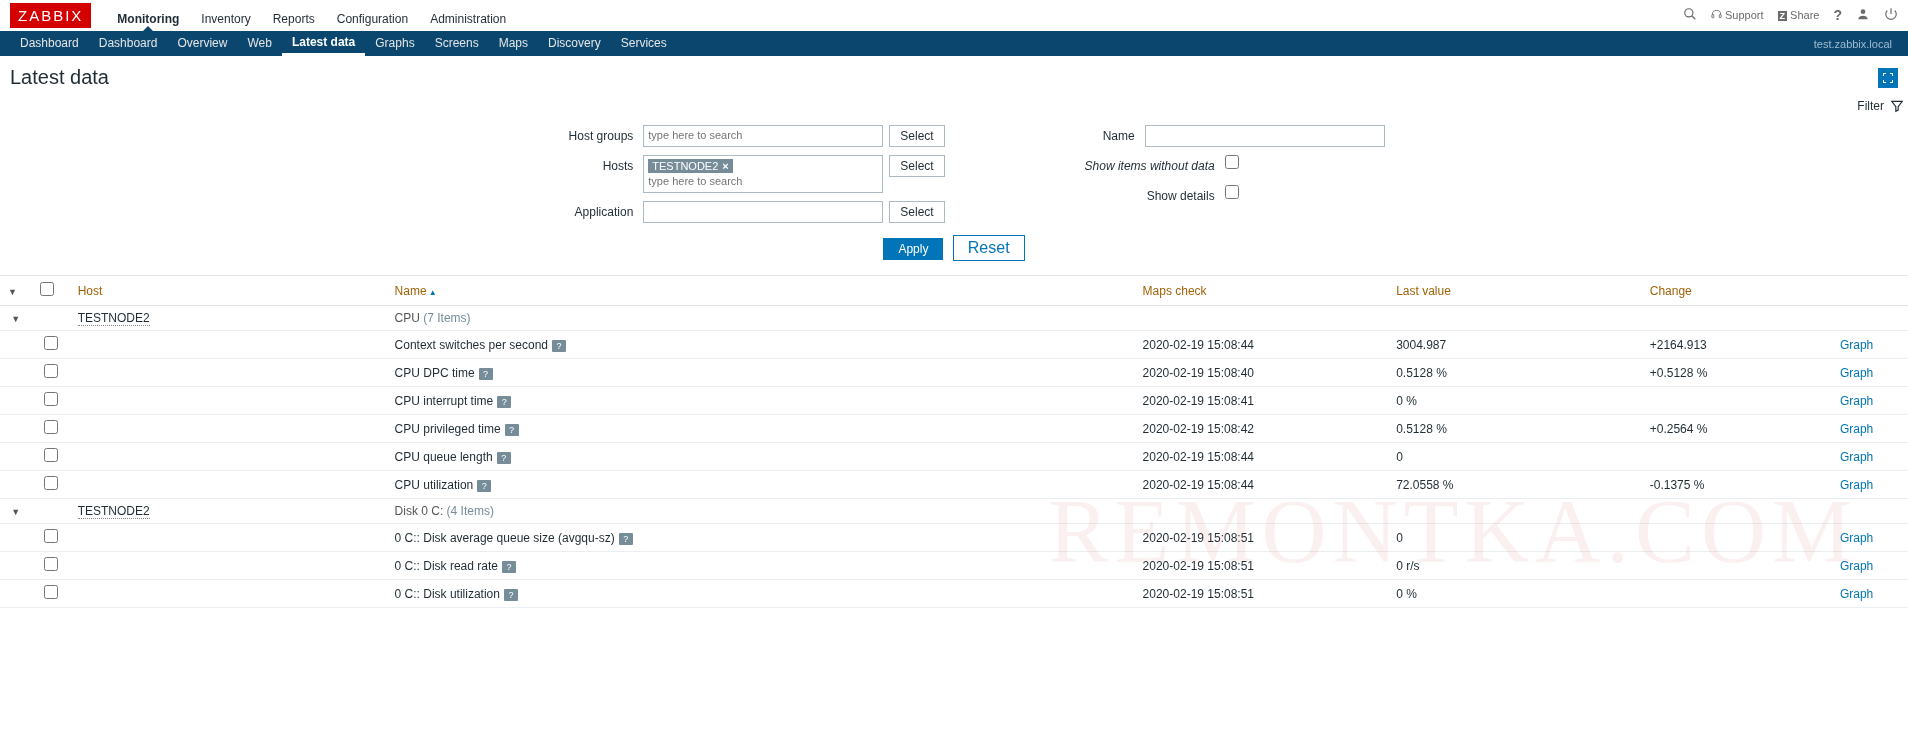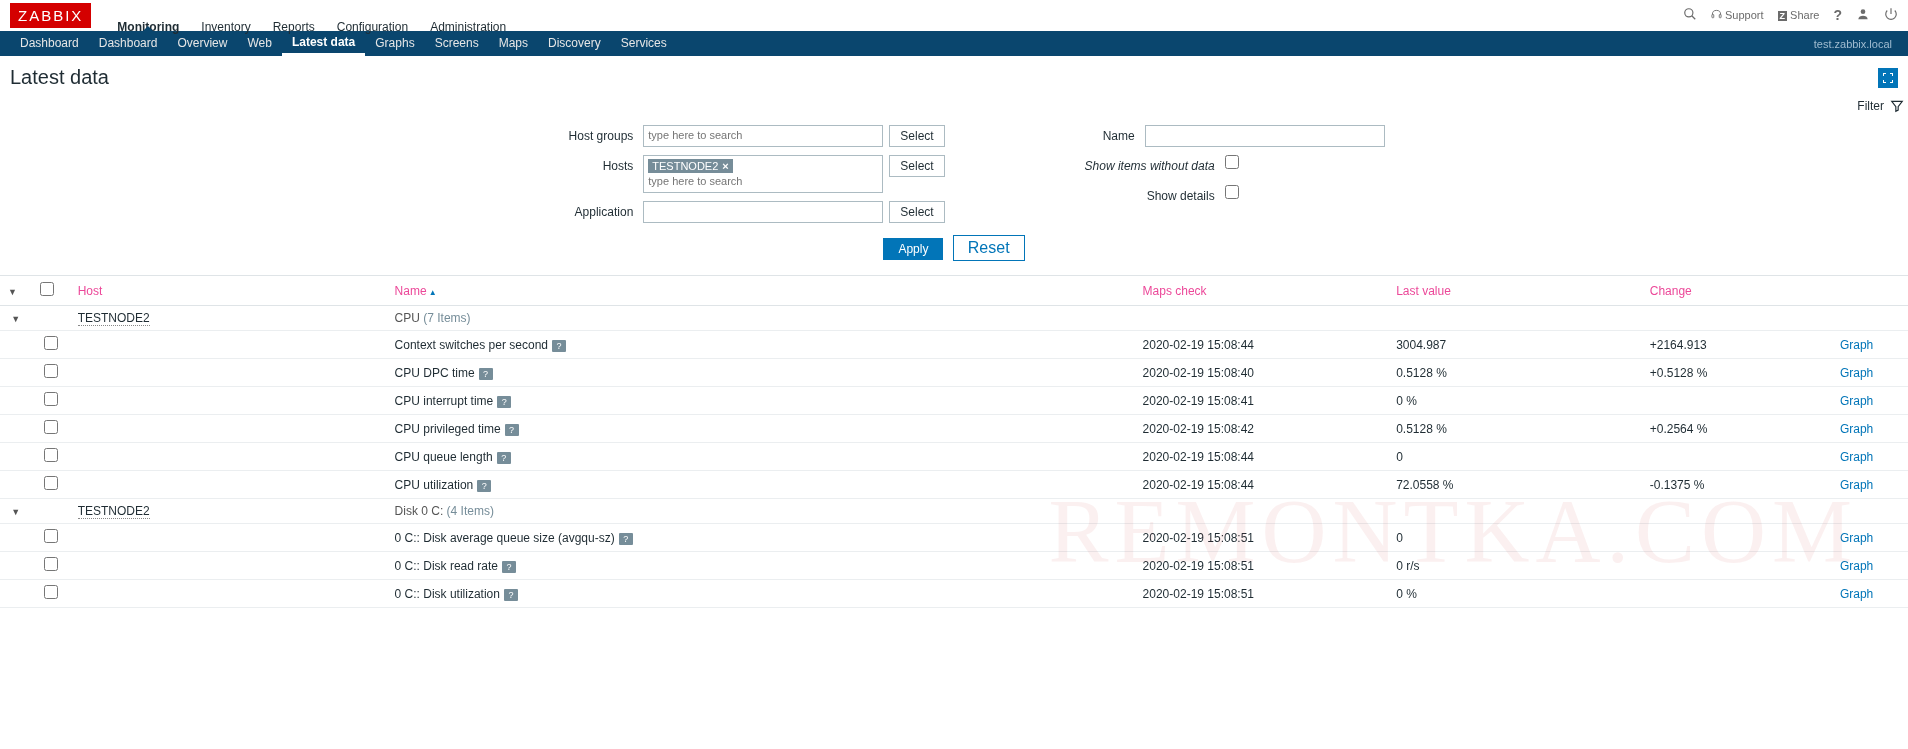--- a/index.html
+++ b/index.html
@@ -2,21 +2,21 @@
 <html><head>
 <meta charset="utf-8">
 <style>
 * { margin:0; padding:0; box-sizing:border-box; font-family:Arial,Helvetica,sans-serif; }
 body { font-size:12px; color:#1f2c33; background:#fff; }
 a { color:#0275b8; text-decoration:none; cursor:pointer; }
 
 
 .topnav { display:flex; align-items:center; height:31px; background:#fff; border-bottom:1px solid #fff; padding:0 10px; }
 .logo { background:#d40000; color:#fff; font-weight:normal; letter-spacing:2px; padding:4px 8px; font-size:15px; margin-right:15px; }
-.topnav-item { padding:12px 11px; height:31px; line-height:31px; color:#1f2c33; cursor:pointer; font-size:12px; }
+.topnav-item { padding:4px 11px; height:31px; line-height:31px; color:#1f2c33; cursor:pointer; font-size:12px; }
 .topnav-item.active { font-weight:bold; position:relative; }
 .topnav-item.active::after { content:""; position:absolute; left:50%; bottom:-1px; margin-left:-6px; width:0; height:0; border-left:6px solid transparent; border-right:6px solid transparent; border-bottom:6px solid #0a466e; }
 .topnav-right { margin-left:auto; display:flex; align-items:center; gap:14px; color:#555; }
 .topnav-right .ico { cursor:pointer; font-size:14px; color:#6b6b6b; }
 .topnav-right .txt { font-size:11px; color:#6b6b6b; cursor:pointer; }
 
 
 .subnav { background:#0a466e; color:#fff; display:flex; align-items:center; height:25px; padding:0 10px; font-size:12px; }
 .subnav-item { padding:0 10px; height:25px; line-height:25px; cursor:pointer; color:#e6e6e6; }
 .subnav-item.active { color:#fff; border-bottom:3px solid #fff; line-height:22px; font-weight:bold; }
@@ -42,21 +42,21 @@
 .selbtn { border:1px solid #acbbc2; background:#fff; padding:2px 10px; height:22px; font-size:12px; cursor:pointer; color:#1f2c33; }
 .txtinput { border:1px solid #acbbc2; height:22px; width:240px; padding:0 4px; font-size:12px; }
 .chk { width:14px; height:14px; }
 .filter-actions { text-align:center; margin-top:12px; }
 .btn-apply { background:#0275b8; color:#fff; border:1px solid #0275b8; padding:3px 14px; font-size:12px; cursor:pointer; margin-right:6px; }
 .btn-reset { background:#fff; color:#0275b8; border:1px solid #0275b8; padding:3px 14px; font-size:16px; cursor:pointer; }
 
 
 table.data { width:100%; border-collapse:collapse; font-size:12px; }
 table.data th { text-align:left; font-weight:normal; padding:6px 8px; border-bottom:1px solid #dfe4e7; background:#fff; }
-table.data th a { color:#ec4899; }
+table.data th a { color:#a16207; }
 table.data td { padding:5px 8px; border-bottom:1px solid #ebeef0; vertical-align:middle; }
 .col-toggle { width:24px; text-align:center; }
 .col-chk { width:24px; text-align:center; }
 .col-host { width:250px; }
 .col-name { width:590px; }
 .col-check { width:200px; }
 .col-val { width:200px; }
 .col-change { width:150px; }
 .col-action { width:60px; text-align:left; }
 .dotted { border-bottom:1px dotted #888; cursor:default; }

